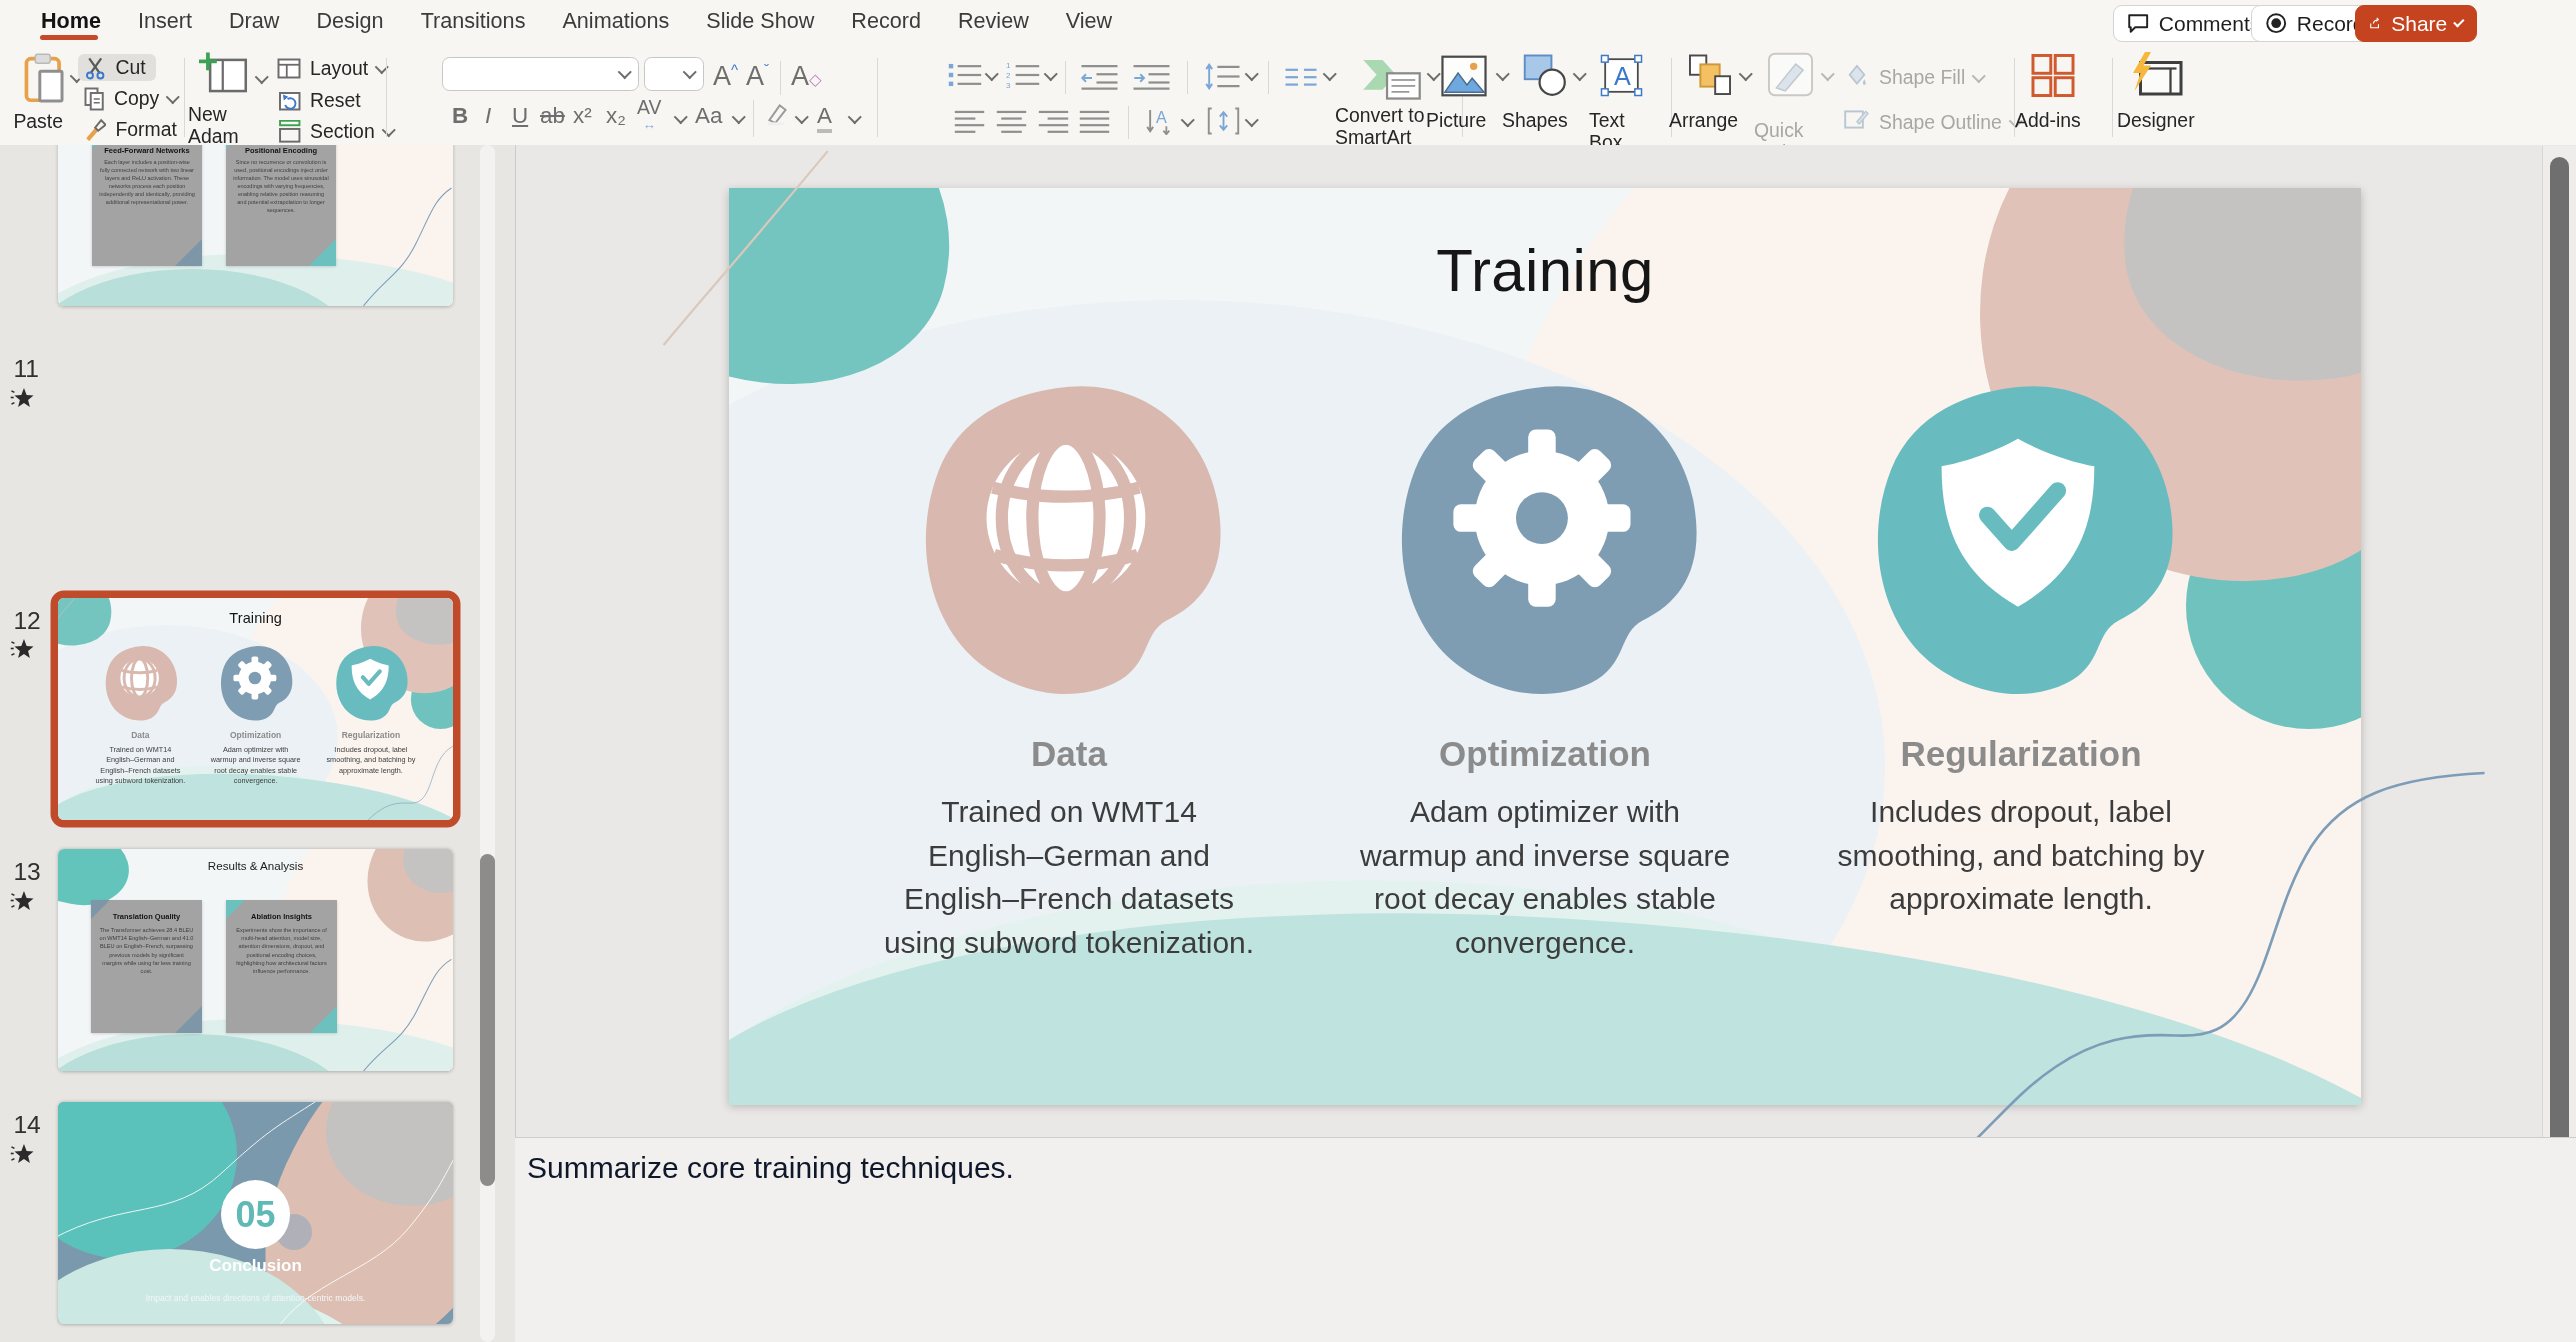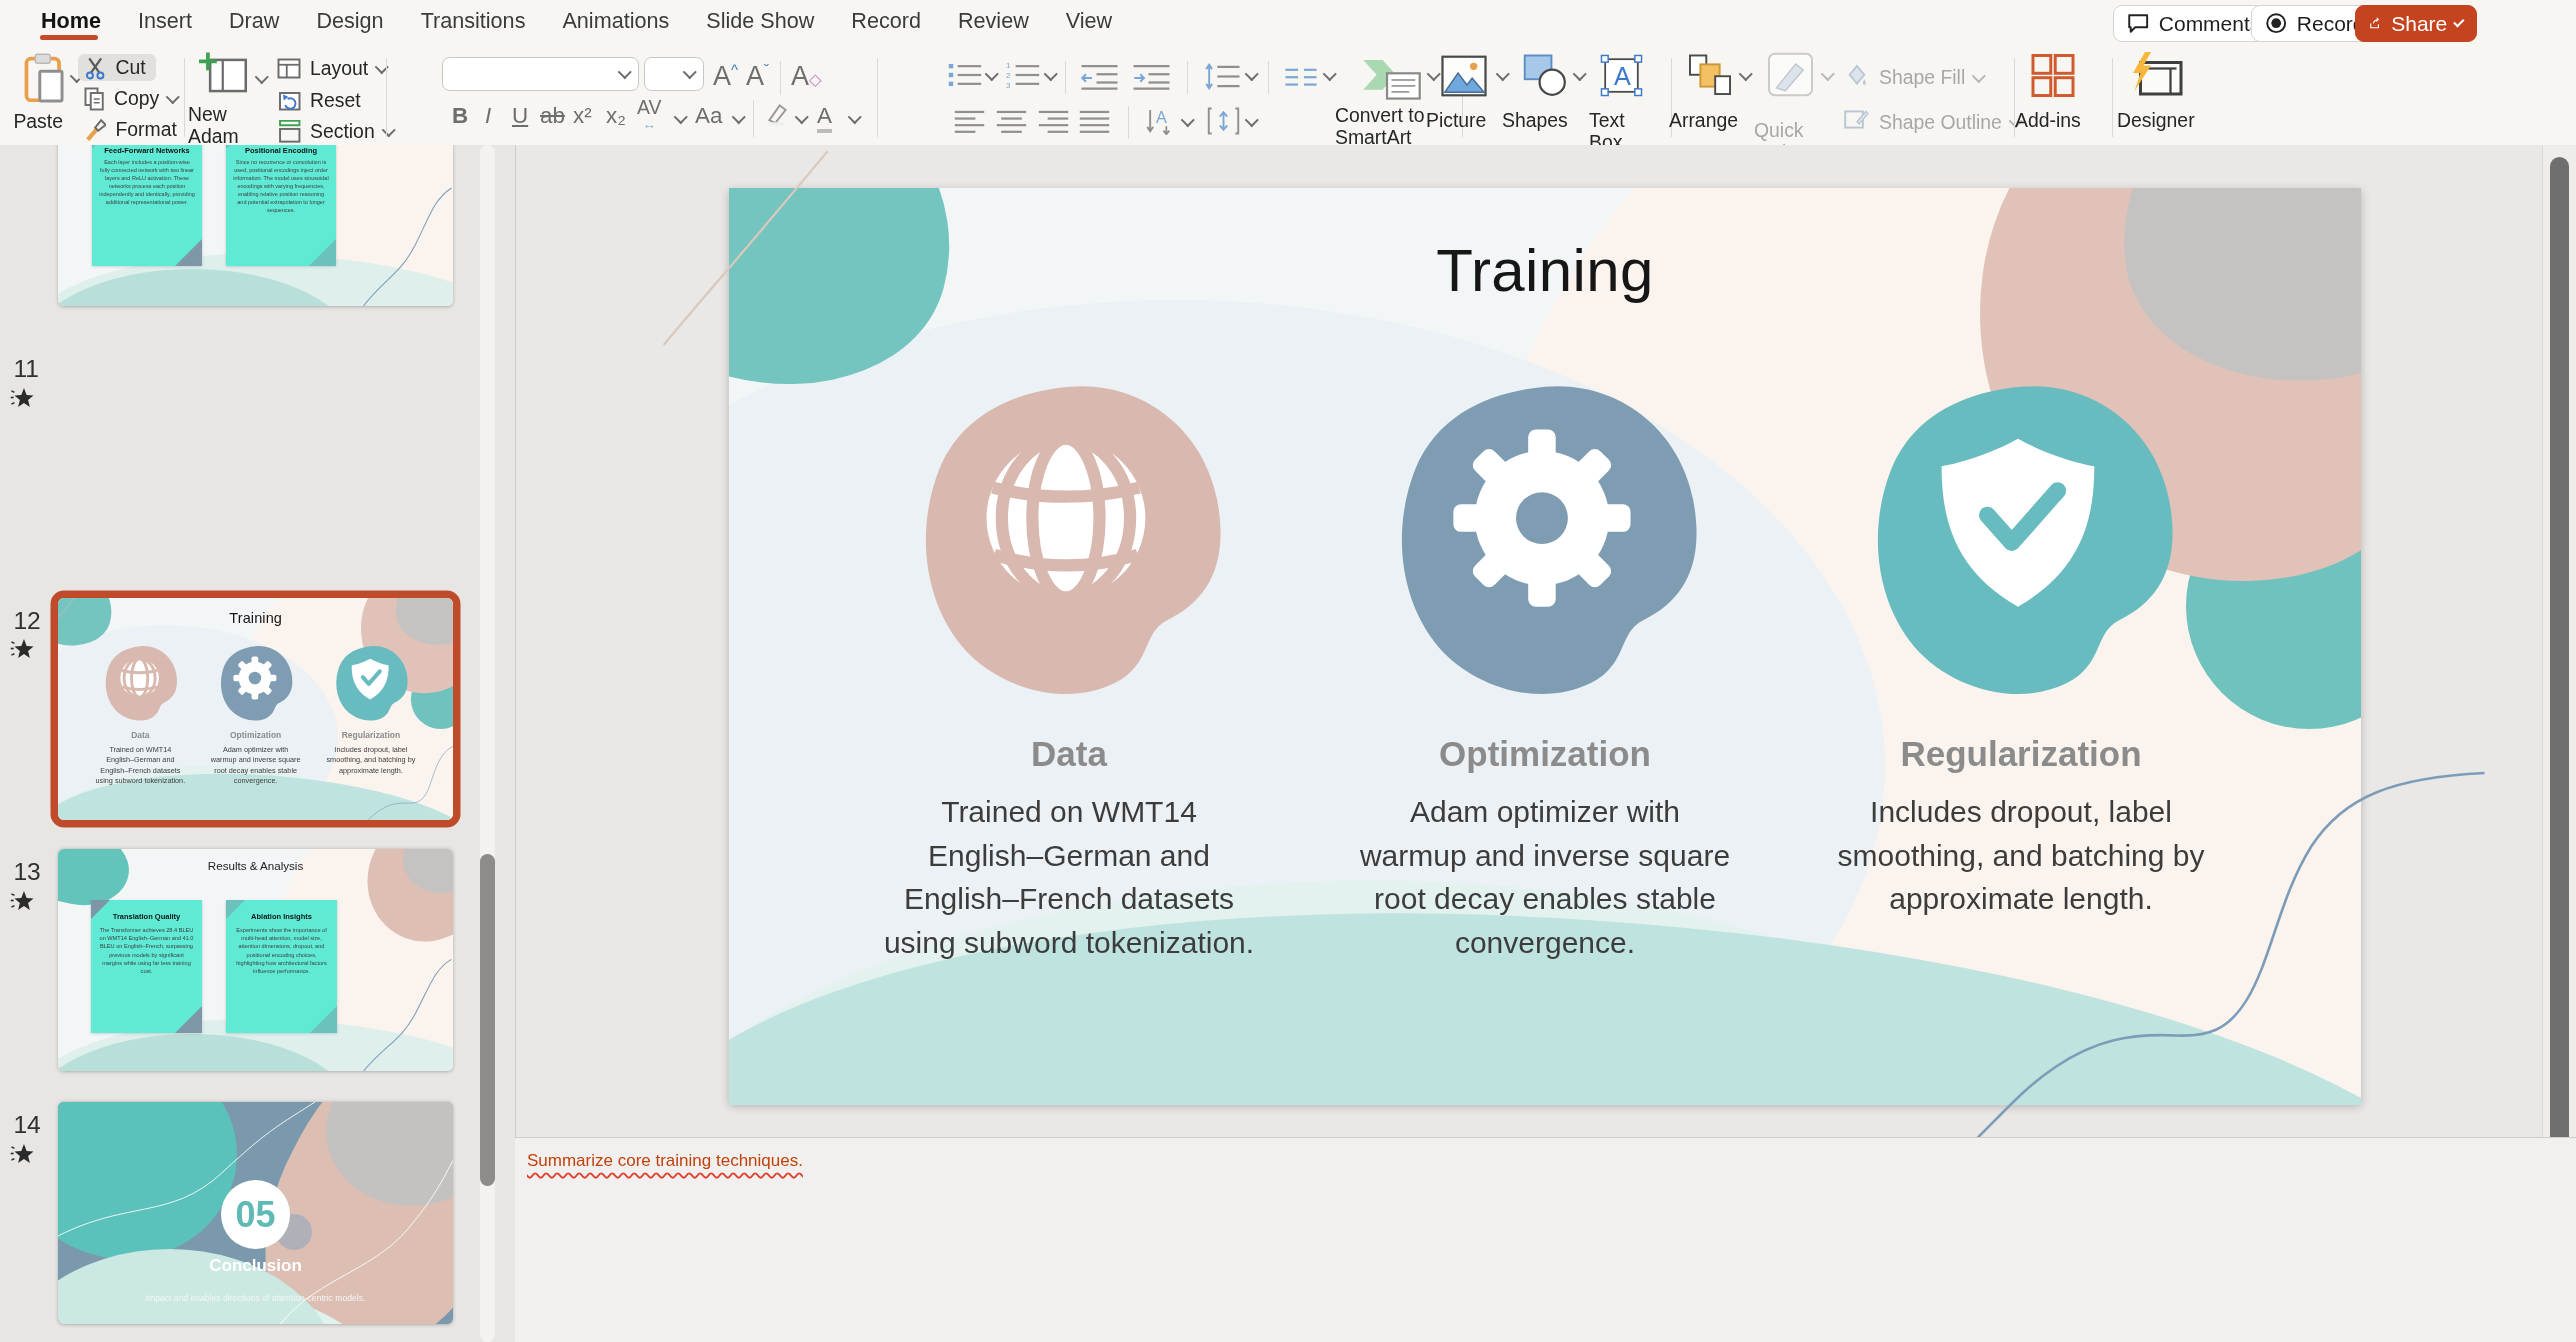--- a/index.html
+++ b/index.html
@@ -78,34 +78,34 @@
   .cv-sub{left:0;top:191px;width:395px;text-align:center;font-size:8.6px;color:#f3f7f7}
   .mini-light{background:#f2f6f7}
   .mini-light>div,.mini-light>svg{position:absolute}
   .ml-cream{right:-60px;top:-45px;width:239px;height:313px;border-radius:50%;background:#faf3ee}
   .ml-teal-tl{left:-26px;top:-18.6px;width:97px;height:75px;border-radius:45% 55% 60% 40%;background:#63c4bc;transform:rotate(12deg)}
   .ml-pink-tr{right:-34px;top:-34px;width:119px;height:127px;border-radius:50%;background:#ddbfb4;transform:rotate(20deg)}
   .ml-gray-tr{right:-25px;top:-22.4px;width:75px;height:66px;border-radius:50%;background:#c4c3c2}
   .ml-mint{left:-45px;bottom:-67px;width:522px;height:119px;border-radius:45% 55% 0 0/80% 80% 0 0;background:#dff0ec}
   .ml-wave{left:-30px;bottom:-60px;width:328px;height:97px;border-radius:50% 50% 0 0/85% 85% 0 0;background:#b9dfda}
   .ml-title{left:0;width:395px;text-align:center;font-weight:400;color:#1b1b1b}
-  .mcard{position:absolute;background:#5eead4;box-shadow:0 0.7px 3px rgba(0,0,0,.18)}
+  .mcard{position:absolute;background:#a3a3a3;box-shadow:0 0.7px 3px rgba(0,0,0,.18)}
   .mcard .mt{position:relative;font-weight:700;text-align:center;color:#141414}
   .mcard .mb{text-align:center;color:#3f3f3f}
   .tri{position:absolute;width:0;height:0}
   .tri-tl{left:0;top:0;border-right:19.4px solid transparent}
   .tri-tl.sm{border-right-width:11.2px}
   .tri-br{right:0;bottom:0;border-left:27px solid transparent}
   .tb-blue.tri-tl{border-top:19.4px solid #7d97a8}.tb-teal.tri-tl{border-top:19.4px solid #6cc0bd}
   .tb-teal.sm.tri-tl{border-top-width:11.2px}
   .tb-blue.tri-br{border-bottom:27px solid #7d97a8}.tb-teal.tri-br{border-bottom:27px solid #6cc0bd}
   
   #notes{left:515px;top:1137px;width:2061px;height:205px;background:#f1f0ee;border-top:0.7px solid #cfcdcb}
-  #notes-text{position:absolute;left:12px;top:13.4px;font-size:17px;color:#c2410c;
-              text-decoration:underline;text-decoration-style:wavy;text-decoration-color:#e0412e;
+  #notes-text{position:absolute;left:12px;top:13.4px;font-size:30px;color:#0f172a;
+              text-decoration-style:wavy;text-decoration-color:#e0412e;
               text-decoration-thickness:1.5px;text-underline-offset:6px}
 </style>
 </head>
 <body>
 
 <div id="app">
 
   <div id="chrome" class="abs">
     <div id="tabs" class="abs">
       <span class="tab active">Home</span>

